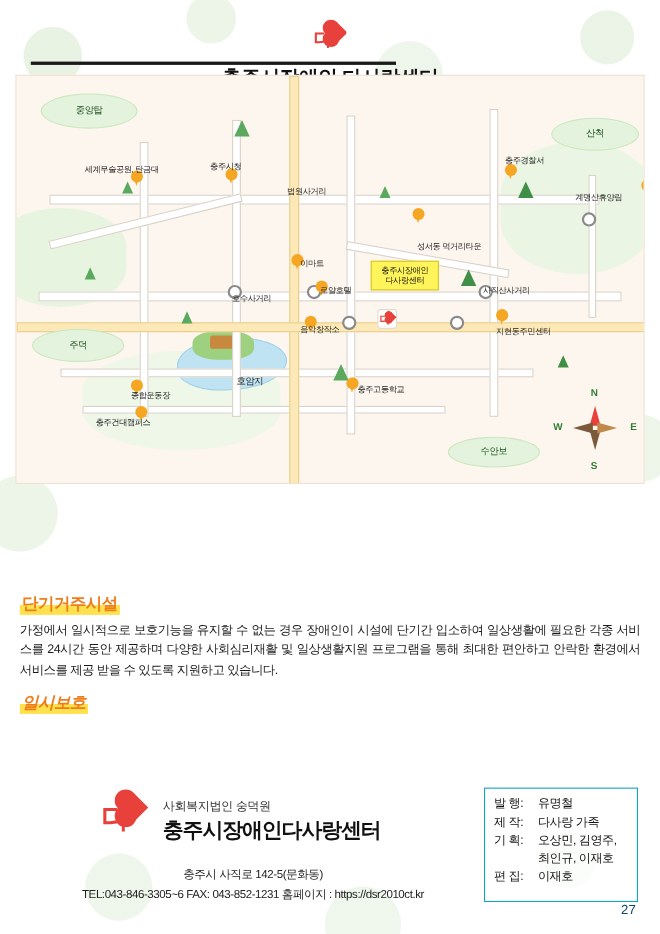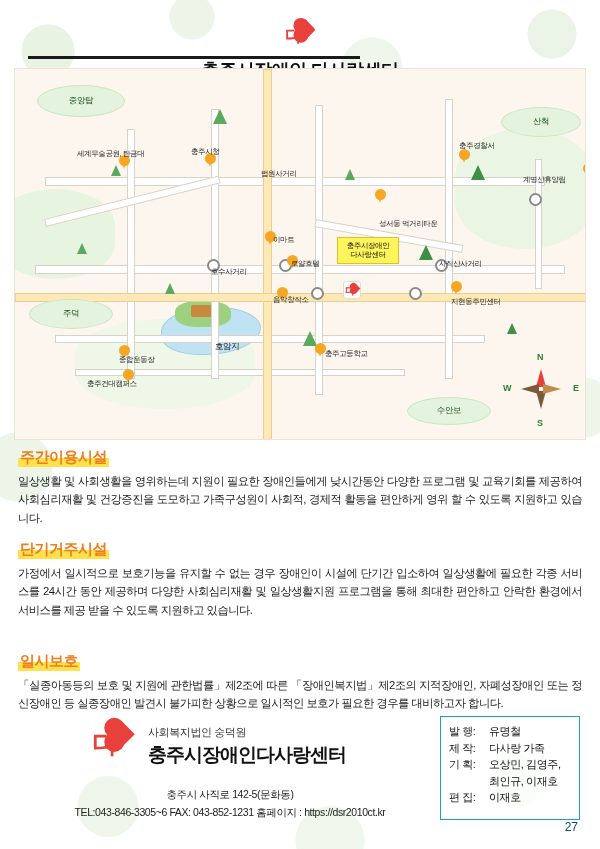--- a/index.html
+++ b/index.html
@@ -294,33 +294,28 @@
       <div class="ss"></div>
       <div class="ws"></div>
       <div class="es"></div>
       <div class="lbl" style="left:22px;top:-11px;">N</div>
       <div class="lbl" style="left:22px;bottom:-13px;">S</div>
       <div class="lbl" style="left:-12px;top:20px;">W</div>
       <div class="lbl" style="right:-12px;top:20px;">E</div>
     </div>
   </div>
 
-  <div class="section" style="top:448px;">
-    <span class="sec-title orange">주간이용시설</span>
-    <div class="sec-body">일상생활 및 사회생활을 영위하는데 지원이 필요한 장애인들에게 낮시간동안 다양한 프로그램 및 교육기회를 제공하여 사회심리재활 및 건강증진을 도모하고 가족구성원이 사회적, 경제적 활동을 편안하게 영위 할 수 있도록 지원하고 있습니다.</div>
-  </div>
 
   <div class="section" style="top:540px;">
     <span class="sec-title orange">단기거주시설</span>
     <div class="sec-body">가정에서 일시적으로 보호기능을 유지할 수 없는 경우 장애인이 시설에 단기간 입소하여 일상생활에 필요한 각종 서비스를 24시간 동안 제공하며 다양한 사회심리재활 및 일상생활지원 프로그램을 통해 최대한 편안하고 안락한 환경에서 서비스를 제공 받을 수 있도록 지원하고 있습니다.</div>
   </div>
 
-  <div class="section" style="top:652px;">
+  <div class="section" style="top:630px;font-style:italic;">
     <span class="sec-title orange">일시보호</span>
-    <div class="sec-body">「실종아동등의 보호 및 지원에 관한법률」제2조에 따른 「장애인복지법」제2조의 지적장애인, 자폐성장애인 또는 정신장애인 등 실종장애인 발견시 불가피한 상황으로 일시적인 보호가 필요한 경우를 대비하고자 합니다.</div>
   </div>
 
   <div class="footer">
     <div class="foot-logo">
       <span class="da">다</span>
         <span class="hrt"></span>
     </div>
     <div class="foot-corp">사회복지법인  숭덕원</div>
     <div class="foot-name">충주시장애인다사랑센터</div>
     <div class="foot-addr">충주시 사직로 142-5(문화동)</div>

